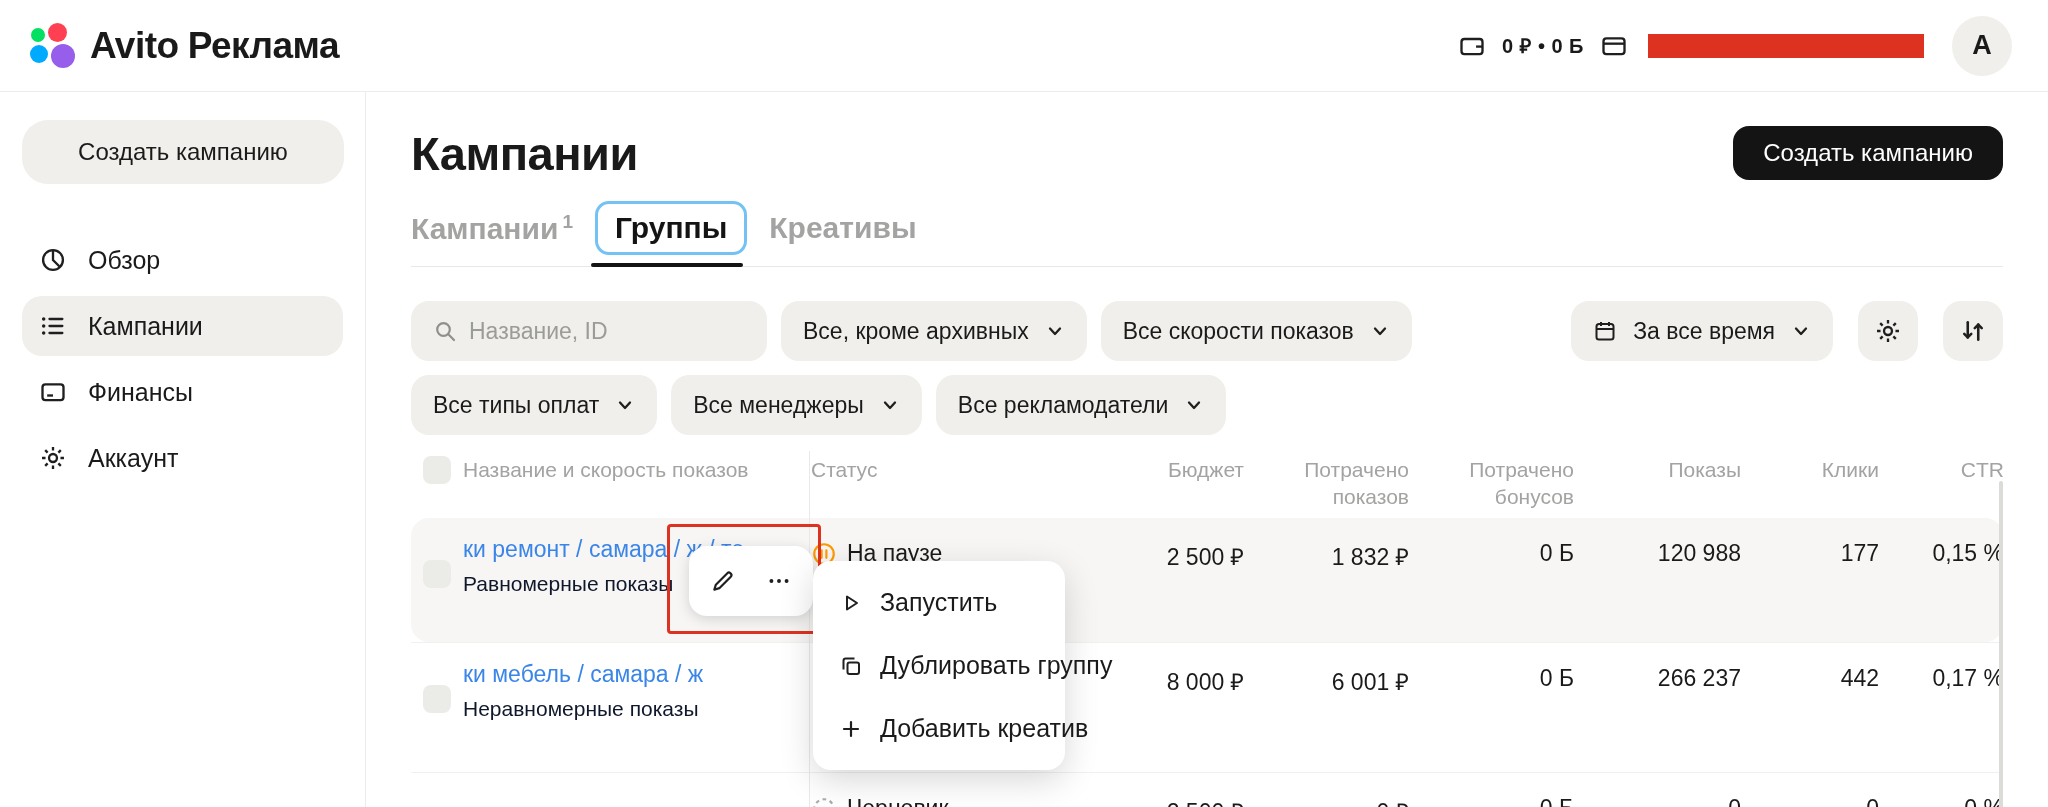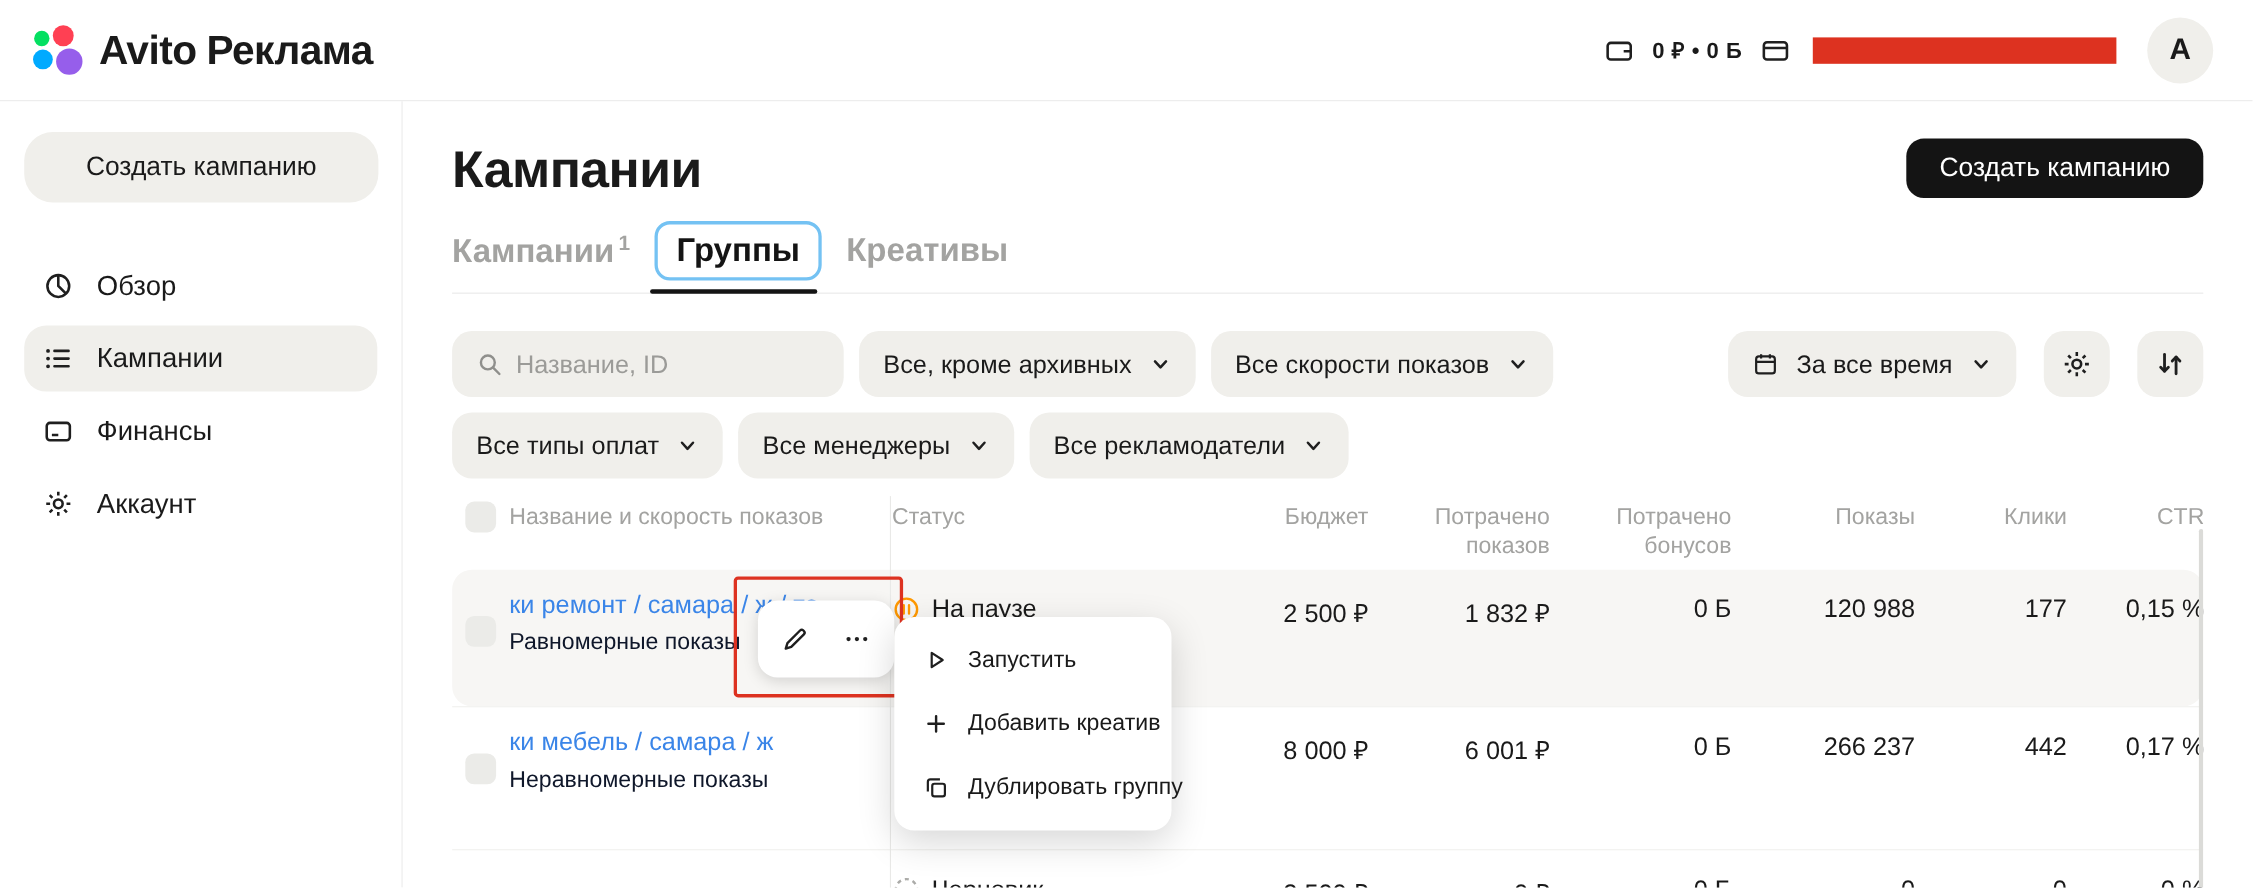--- a/index.html
+++ b/index.html
@@ -107,21 +107,21 @@
            border-radius:12px; cursor:pointer; color:#1f1f1f; }
 
   .annotation { position:absolute; left:256px; top:73px; width:154px; height:110px;
                 border:3px solid var(--annotation-red,#dd3220); border-radius:4px;
                 z-index:5; pointer-events:none; }
 
   
   .menu { position:absolute; left:402px; top:110px; width:252px; background:#fff;
           border-radius:18px; box-shadow:0 10px 34px rgba(0,0,0,0.16); padding:10px 0; z-index:6; }
   .menu-item { display:flex; align-items:center; gap:17px; padding:17px 26px;
-               font-size:21px; cursor:pointer; white-space:nowrap; }
+               font-size:25px; cursor:pointer; white-space:nowrap; }
   .micon { display:flex; align-items:center; color:#1f1f1f; }
 
   .vscroll { position:absolute; right:0; top:30px; bottom:0; width:4px;
              background:#dbdbd8; border-radius:2px; z-index:7; cursor:grab; }
 
   svg { display:block; }
 </style>
 </head>
 <body>
 
@@ -418,33 +418,33 @@
         <div class="menu-item">
           <span class="micon">
             <svg width="24" height="24" viewBox="0 0 24 24" fill="none" stroke="currentColor" stroke-width="2" stroke-linejoin="round">
                 <path d="M8 5.5v13l10-6.5z"></path>
               </svg>
           </span>
           <span>Запустить</span>
         </div>
         <div class="menu-item">
           <span class="micon">
-            <svg width="24" height="24" viewBox="0 0 24 24" fill="none" stroke="currentColor" stroke-width="2.2" stroke-linecap="round">
-                <path d="M12 5v14M5 12h14"></path>
-              </svg>
-          </span>
-          <span>Добавить креатив</span>
-        </div>
-        <div class="menu-item">
-          <span class="micon">
             <svg width="24" height="24" viewBox="0 0 24 24" fill="none" stroke="currentColor" stroke-width="2" stroke-linejoin="round">
                 <rect x="8.5" y="8.5" width="11.5" height="11.5" rx="2"></rect>
                 <path d="M15.5 4.5H6.8A2.3 2.3 0 0 0 4.5 6.8v8.7"></path>
               </svg>
           </span>
           <span>Дублировать группу</span>
         </div>
+        <div class="menu-item">
+          <span class="micon">
+            <svg width="24" height="24" viewBox="0 0 24 24" fill="none" stroke="currentColor" stroke-width="2.2" stroke-linecap="round">
+                <path d="M12 5v14M5 12h14"></path>
+              </svg>
+          </span>
+          <span>Добавить креатив</span>
+        </div>
       </div>
 
       <div class="vscroll"></div>
     </div>
   </main>
 </div>
 
 </body></html>

